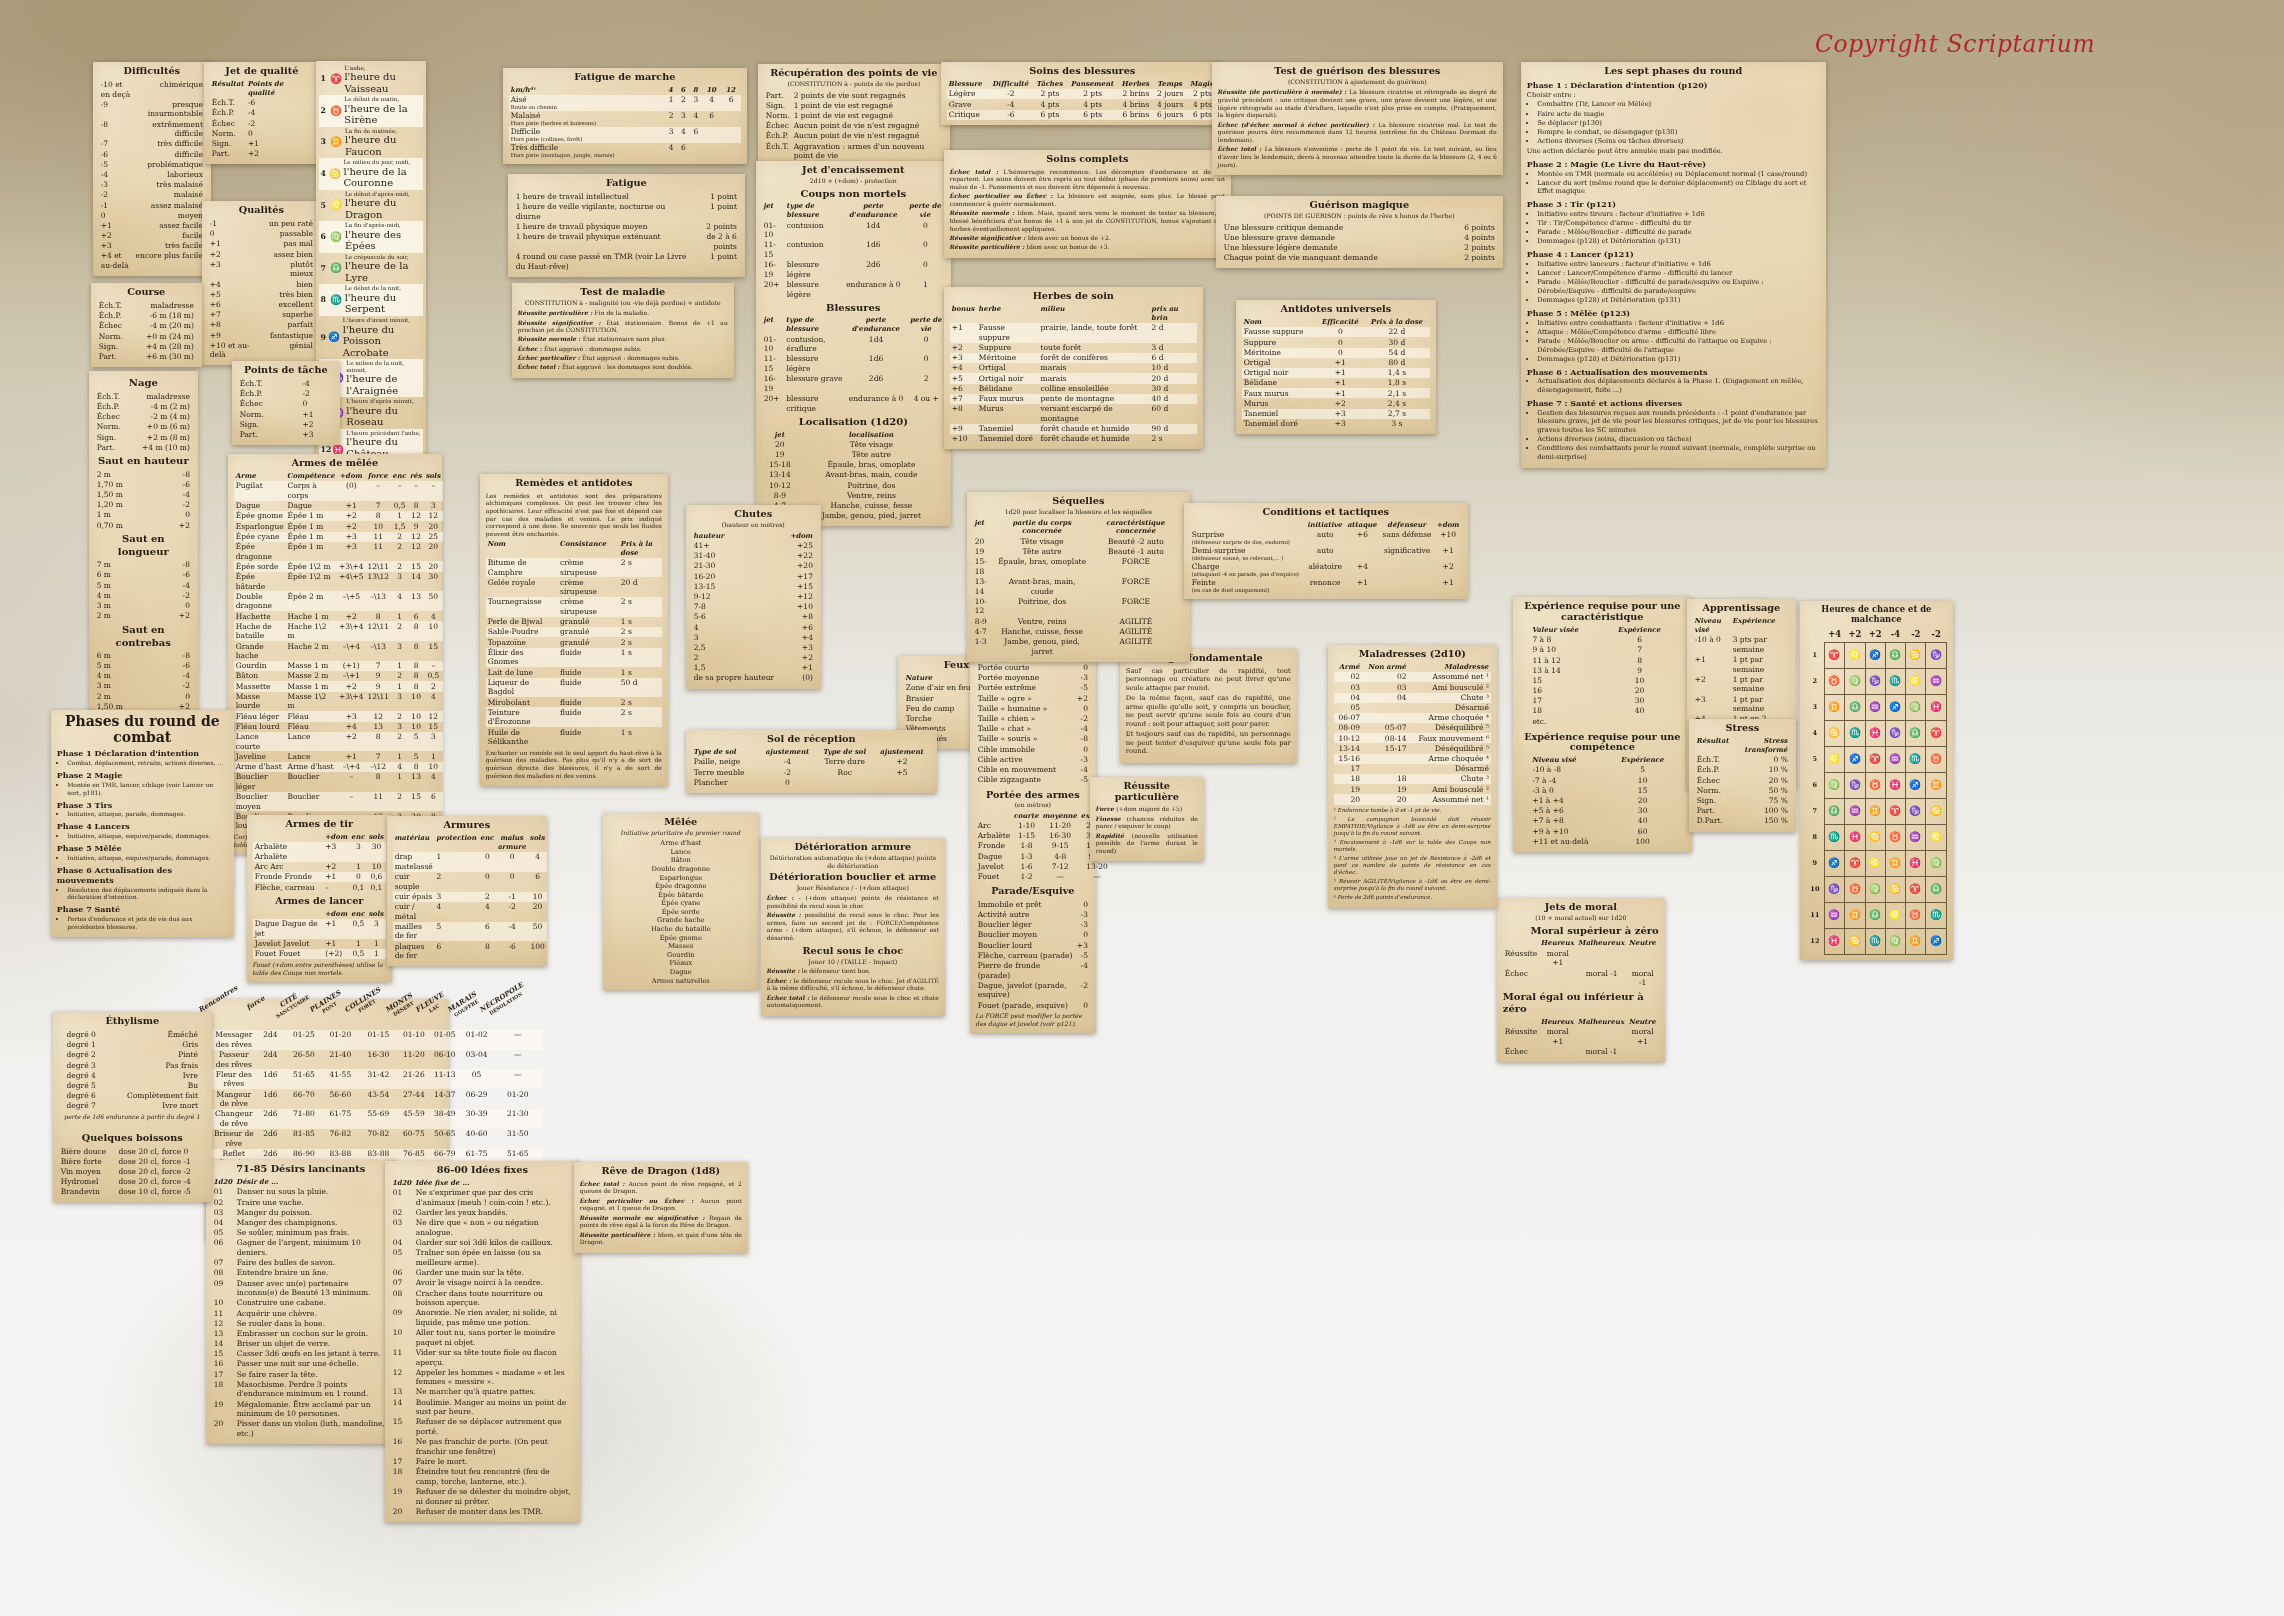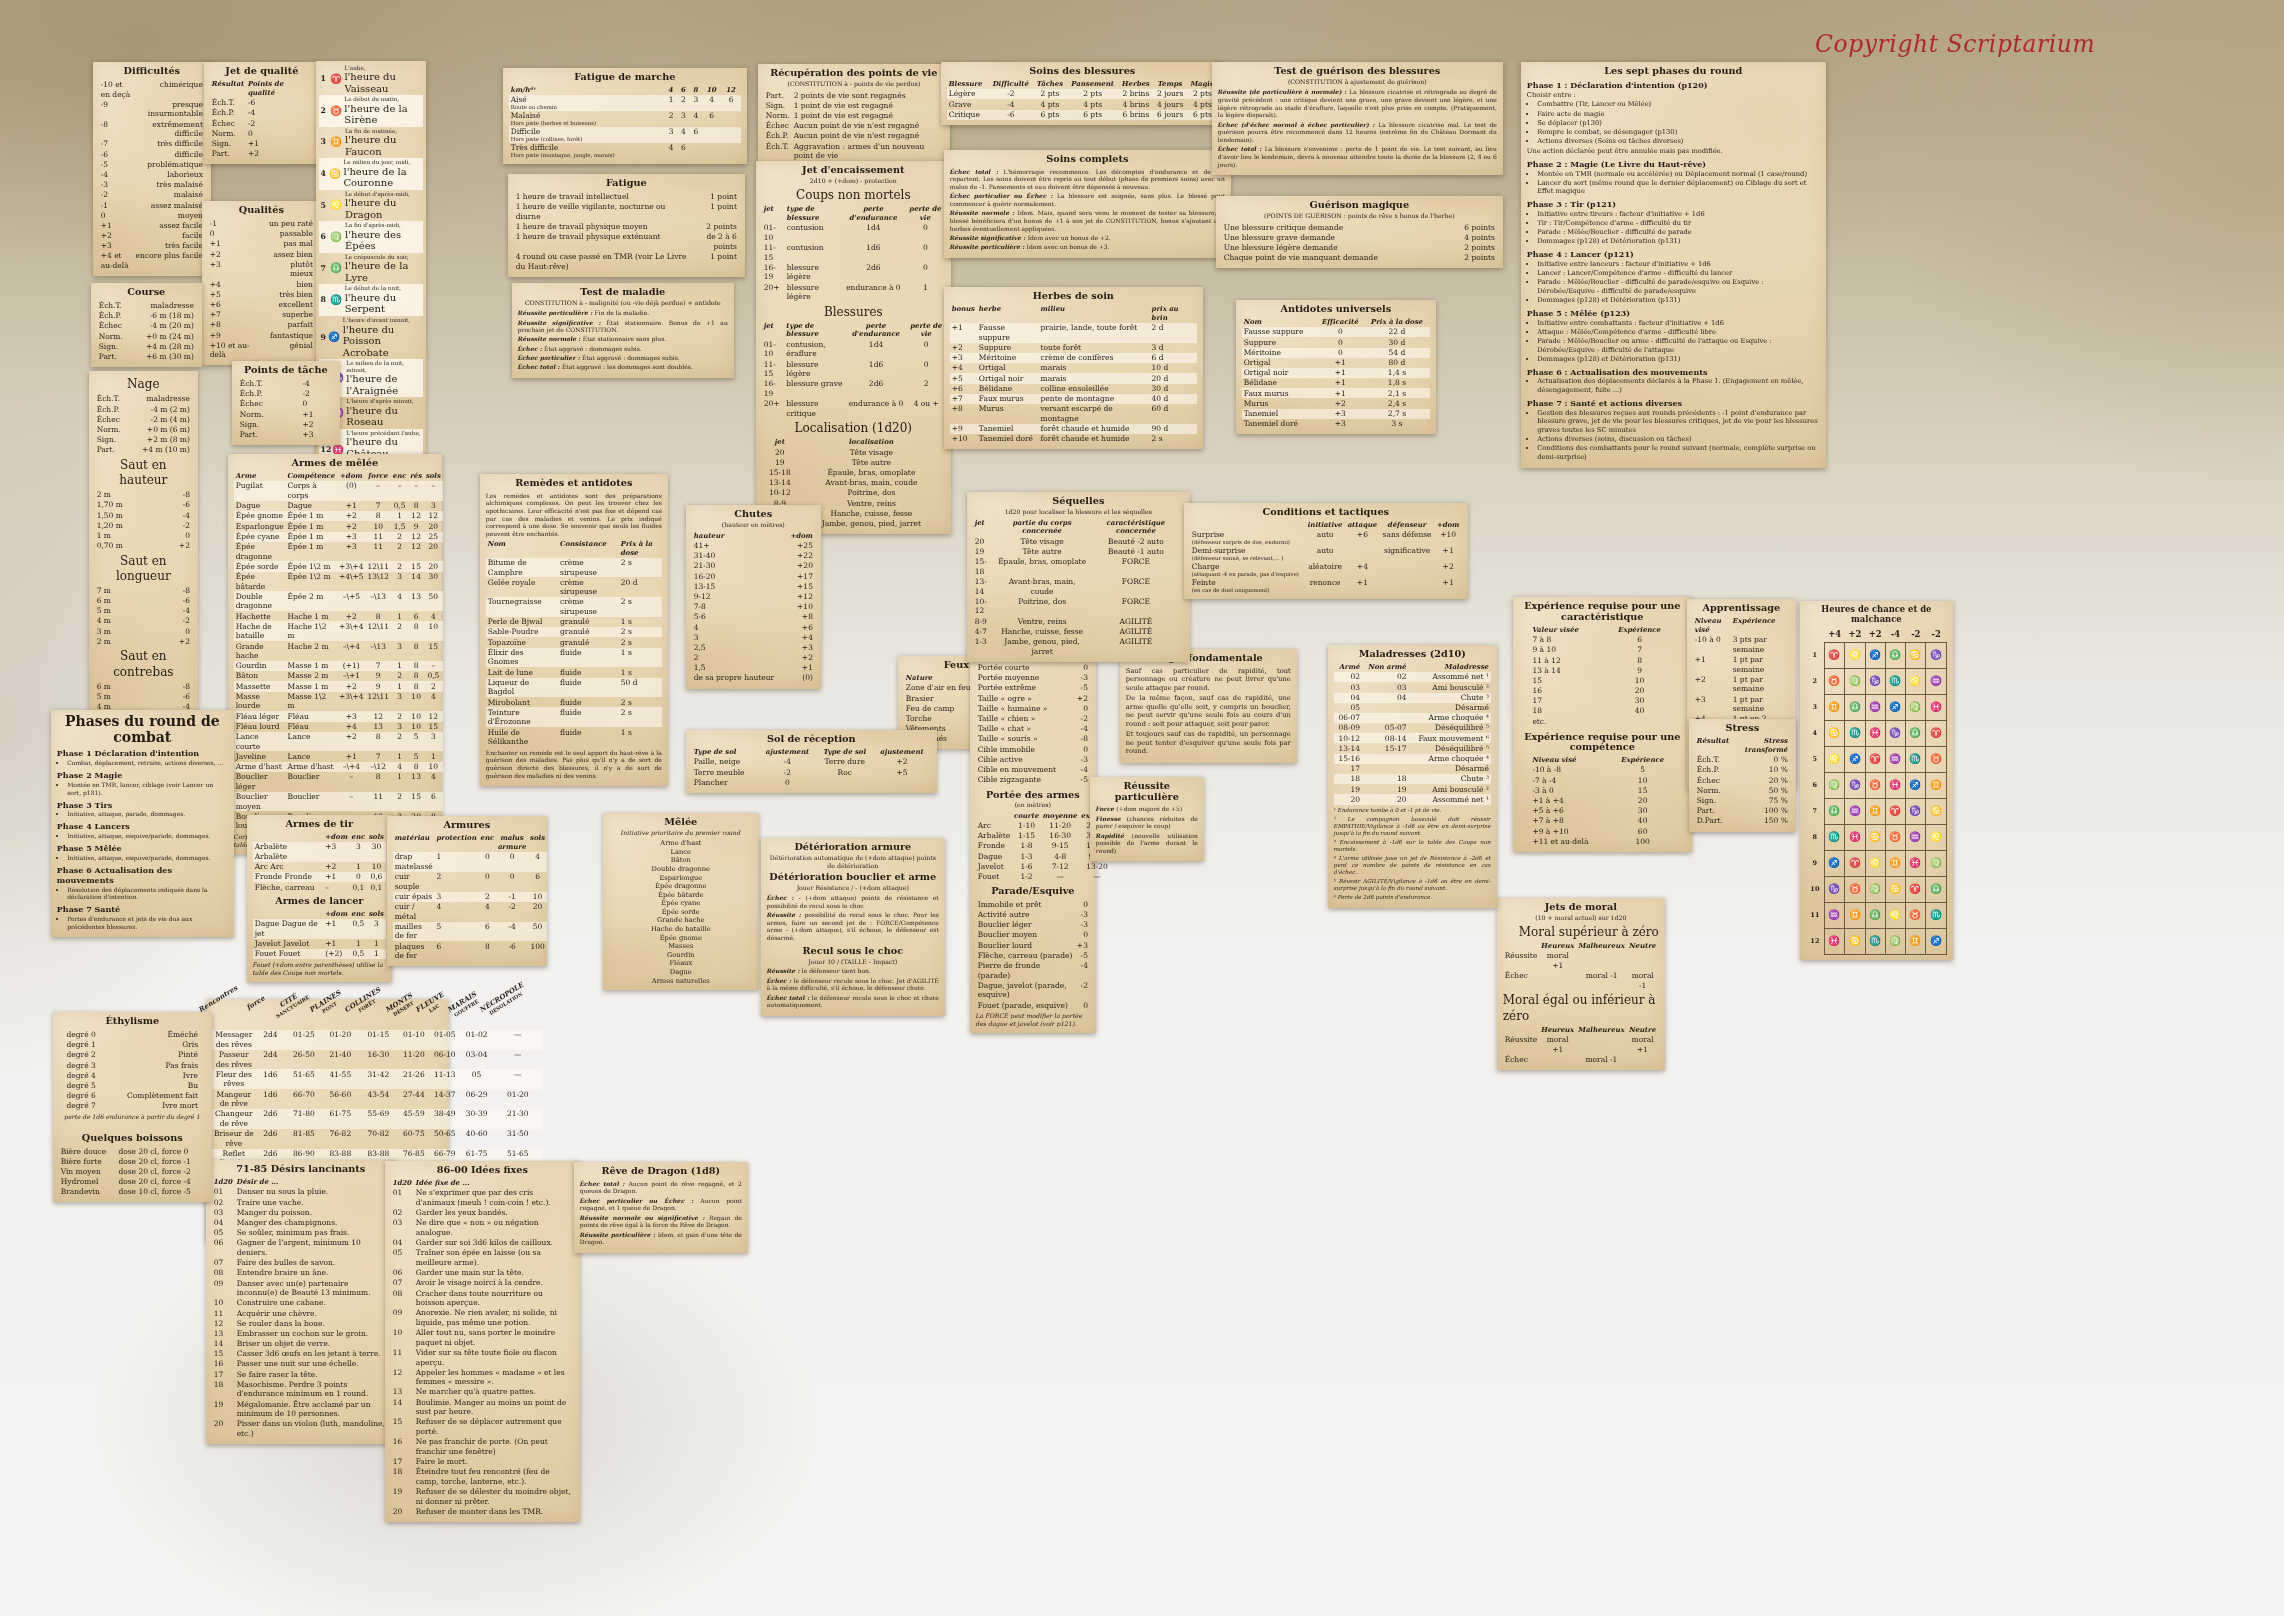--- a/index.html
+++ b/index.html
@@ -18,21 +18,21 @@
   .panel{
     position:absolute;
     background:
       radial-gradient(120% 60% at 80% 10%, rgba(200,150,90,.16), transparent 60%),
       radial-gradient(90% 50% at 15% 85%, rgba(190,140,80,.14), transparent 60%),
       linear-gradient(168deg,#f0e4ca,#e8d7b4 55%,#ddc89f);
     box-shadow:0 1.9px 5.2px rgba(60,45,25,.38), inset 0 0 17px rgba(160,118,58,.16);
     padding:3.9px 5.8px 5.2px;font-size:7.5px;line-height:1.28;border-radius:0.6px;
   }
   .panel h3{margin:0.6px 0 2.6px;text-align:center;font-size:9.7px;line-height:1.1;font-weight:bold}
-  .panel h4{margin:2.6px 0 1.3px;text-align:center;font-size:12px;font-weight:normal}
+  .panel h4{margin:2.6px 0 1.3px;text-align:center;font-size:10px;font-weight:bold}
   .sub{display:block;text-align:center;font-size:6.2px;margin:-1.3px 0 1.9px}
   .subi{font-style:italic}
   table.t{border-collapse:collapse;width:100%;font-size:inherit}
   table.t td{padding:0.3px 1.9px;vertical-align:top}
   table.t thead td{font-style:italic;font-weight:bold;font-size:.92em}
   .zebra tbody tr:nth-child(odd){background:rgba(255,252,244,.55)}
   .r2 td:last-child{text-align:right}
   .c2 td:nth-child(2){}
   .ctr td:nth-child(n+2){text-align:center}
   .ctr3 td:nth-child(n+3){text-align:center}
@@ -1595,21 +1595,21 @@
           </tr>
           <tr>
             <td>+2</td>
             <td>Suppure</td>
             <td>toute forêt</td>
             <td>3 d</td>
           </tr>
           <tr>
             <td>+3</td>
             <td>Méritoine</td>
-            <td>crème de conifères</td>
+            <td>forêt de conifères</td>
             <td>6 d</td>
           </tr>
           <tr>
             <td>+4</td>
             <td>Ortigal</td>
             <td>marais</td>
             <td>10 d</td>
           </tr>
           <tr>
             <td>+5</td>

